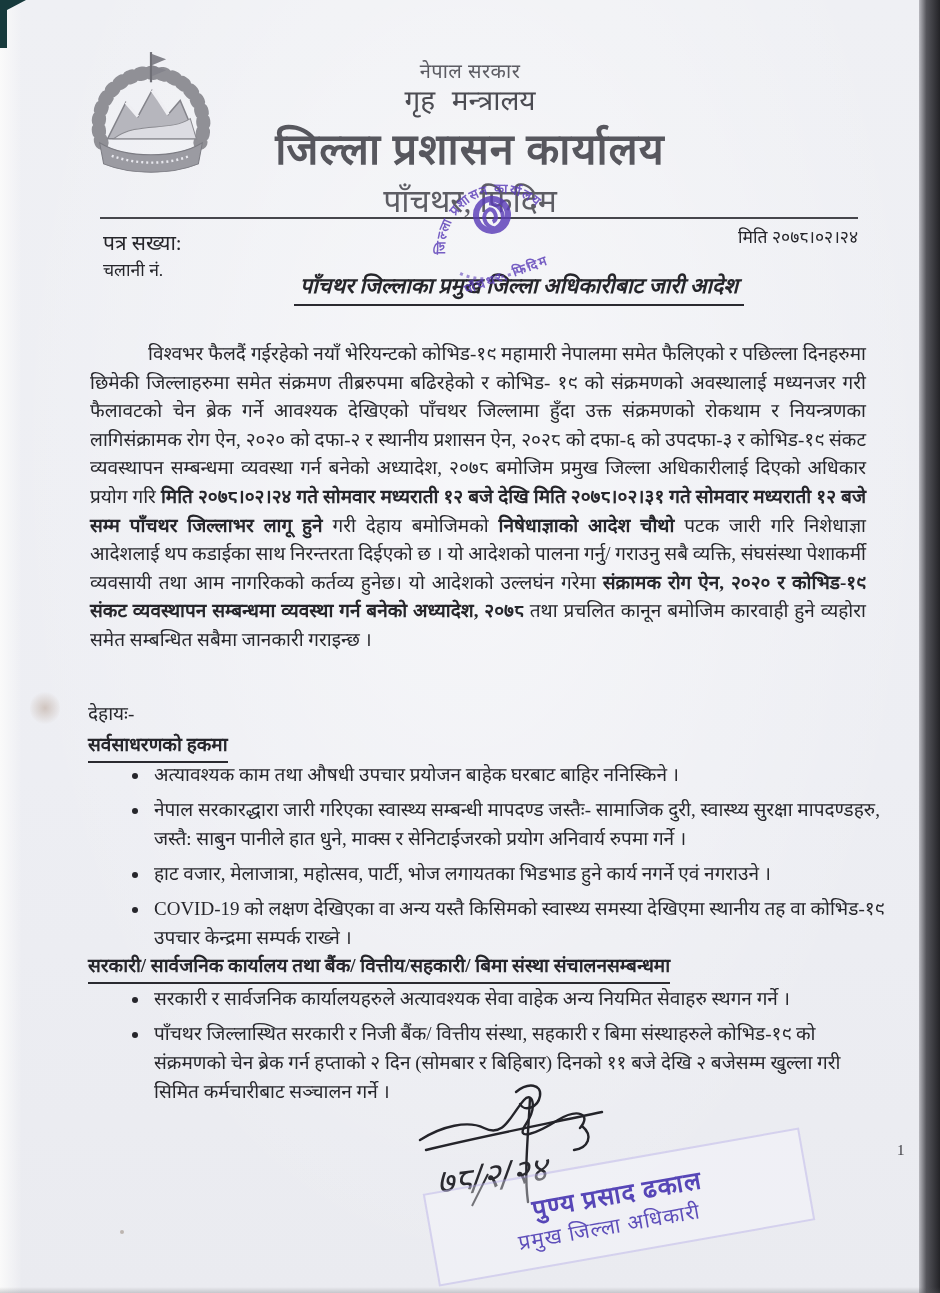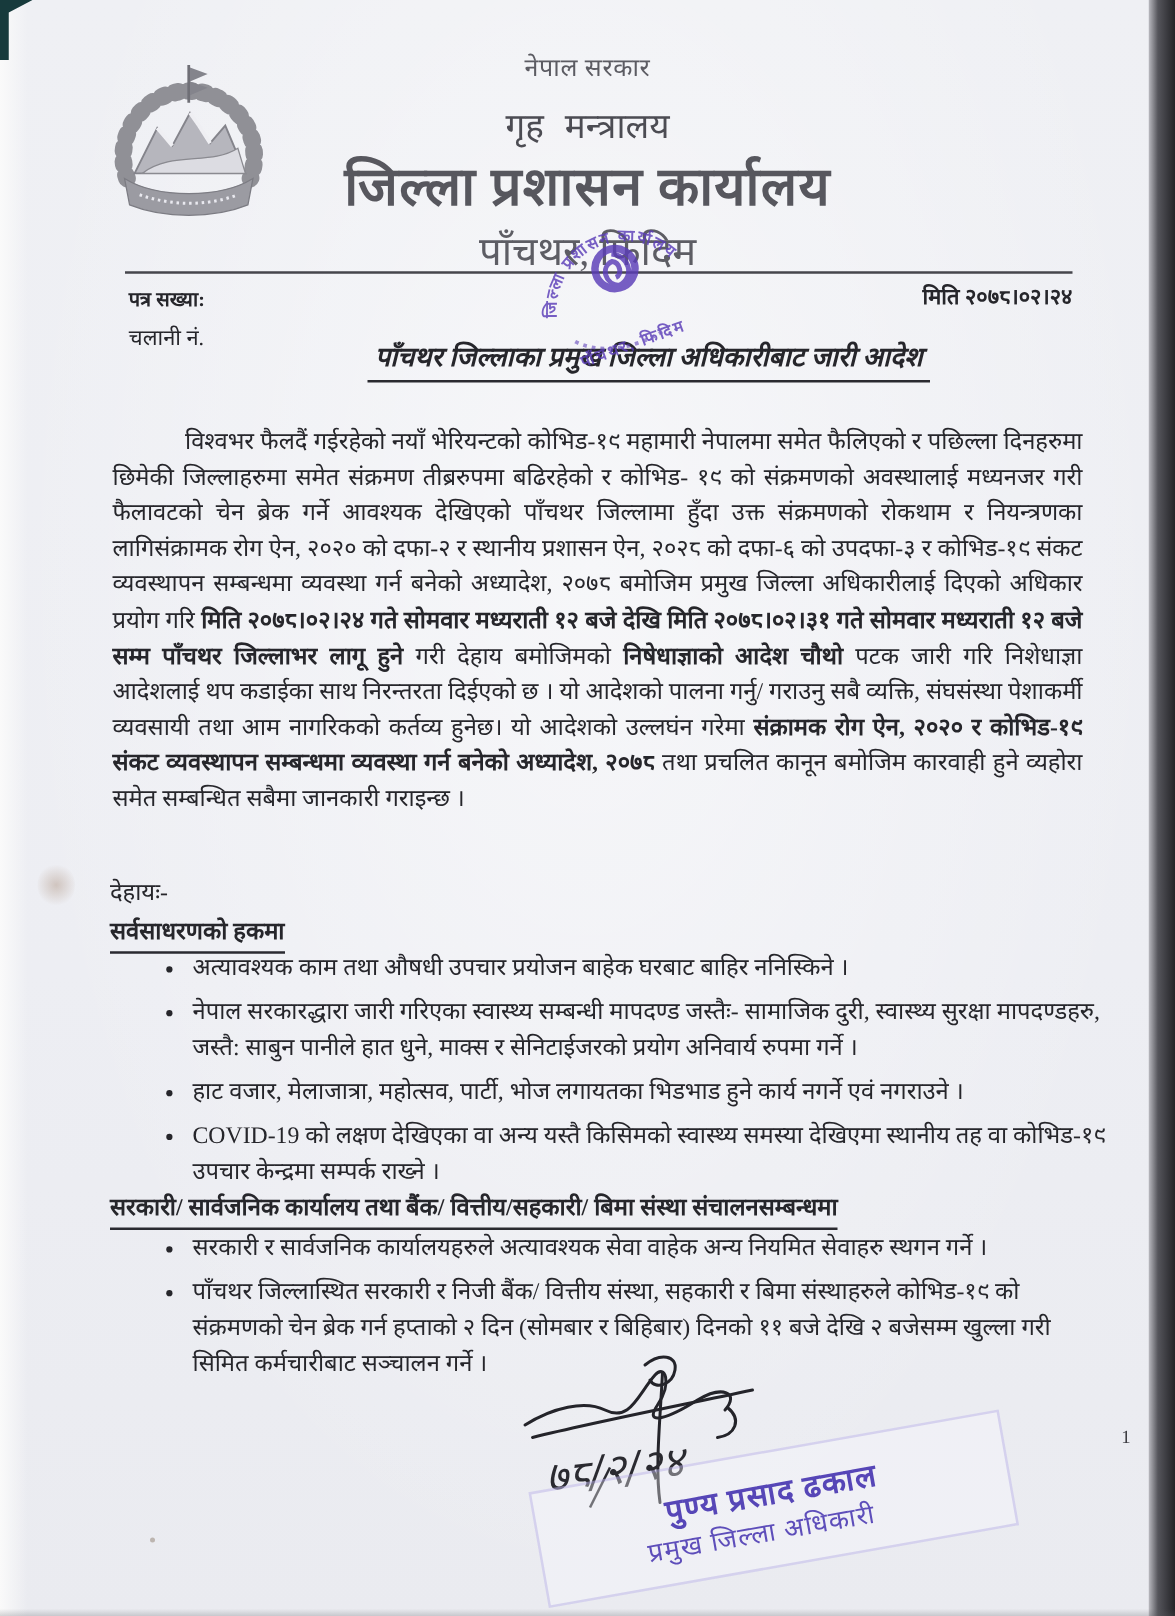--- a/index.html
+++ b/index.html
@@ -22,35 +22,35 @@
   .edge-bottom{position:absolute;left:0;bottom:0;width:100%;height:6px;
     background:linear-gradient(180deg,rgba(0,0,0,0),rgba(90,90,95,.25));}
   .corner-tl{position:absolute;left:0;top:0;width:30px;height:48px;
     background:#173a3c;clip-path:polygon(0 0,26px 0,7px 10px,7px 48px,0 48px);}
   .smudge{position:absolute;left:30px;top:690px;width:30px;height:36px;border-radius:50%;
     background:radial-gradient(circle,rgba(140,100,70,.30),rgba(140,100,70,0) 70%);}
   .speck{position:absolute;width:4px;height:4px;border-radius:50%;background:rgba(120,100,80,.4);}
 
   
   .emblem{position:absolute;left:85px;top:42px;width:132px;height:136px;}
-  .h-gov{position:absolute;left:0;top:40px;width:940px;text-align:center;
+  .h-gov{position:absolute;left:0;top:57px;width:940px;text-align:center;
     font-size:20px;color:#5c5c63;letter-spacing:.5px;}
   .h-ministry{position:absolute;left:0;top:80px;width:940px;text-align:center;
     font-size:28px;color:#4c4c53;font-family:Liberation Mono, monospace;}
   .h-office{position:absolute;left:0;top:118px;width:940px;text-align:center;
     font-size:43px;font-weight:700;color:#57575e;letter-spacing:1px;}
   .h-location{position:absolute;left:0;top:178px;width:940px;text-align:center;
     font-size:32px;color:#5d5d64;}
   .seal{position:absolute;left:424px;top:168px;width:150px;height:150px;z-index:6;}
 
   .divider{position:absolute;left:100px;top:217px;width:758px;height:2px;background:#46464c;}
 
-  .letter-no{position:absolute;left:103px;top:228px;font-size:16px;font-weight:700;}
+  .letter-no{position:absolute;left:103px;top:228px;font-size:21px;font-weight:400;}
   .dispatch-no{position:absolute;left:103px;top:257px;font-size:17.5px;font-weight:400;}
-  .date{position:absolute;right:82px;top:224px;font-size:17.5px;font-weight:700;}
+  .date{position:absolute;right:82px;top:224px;font-size:17.5px;font-weight:400;}
 
   .doc-title{position:absolute;left:0;top:270px;width:744px;text-align:right;font-style:italic;}
   .doc-title span{display:inline-block;font-size:21.5px;font-weight:700;
     border-bottom:2px solid #2a2a30;padding:0 6px 5px;}
 
   .body-para{position:absolute;left:88px;top:338px;width:776px;
     font-size:19px;line-height:28.6px;text-align:justify;text-indent:58px;margin:2px;}
   .body-para .b{font-weight:700;}
 
   .dehaya{position:absolute;left:88px;top:700px;font-size:19px;}

